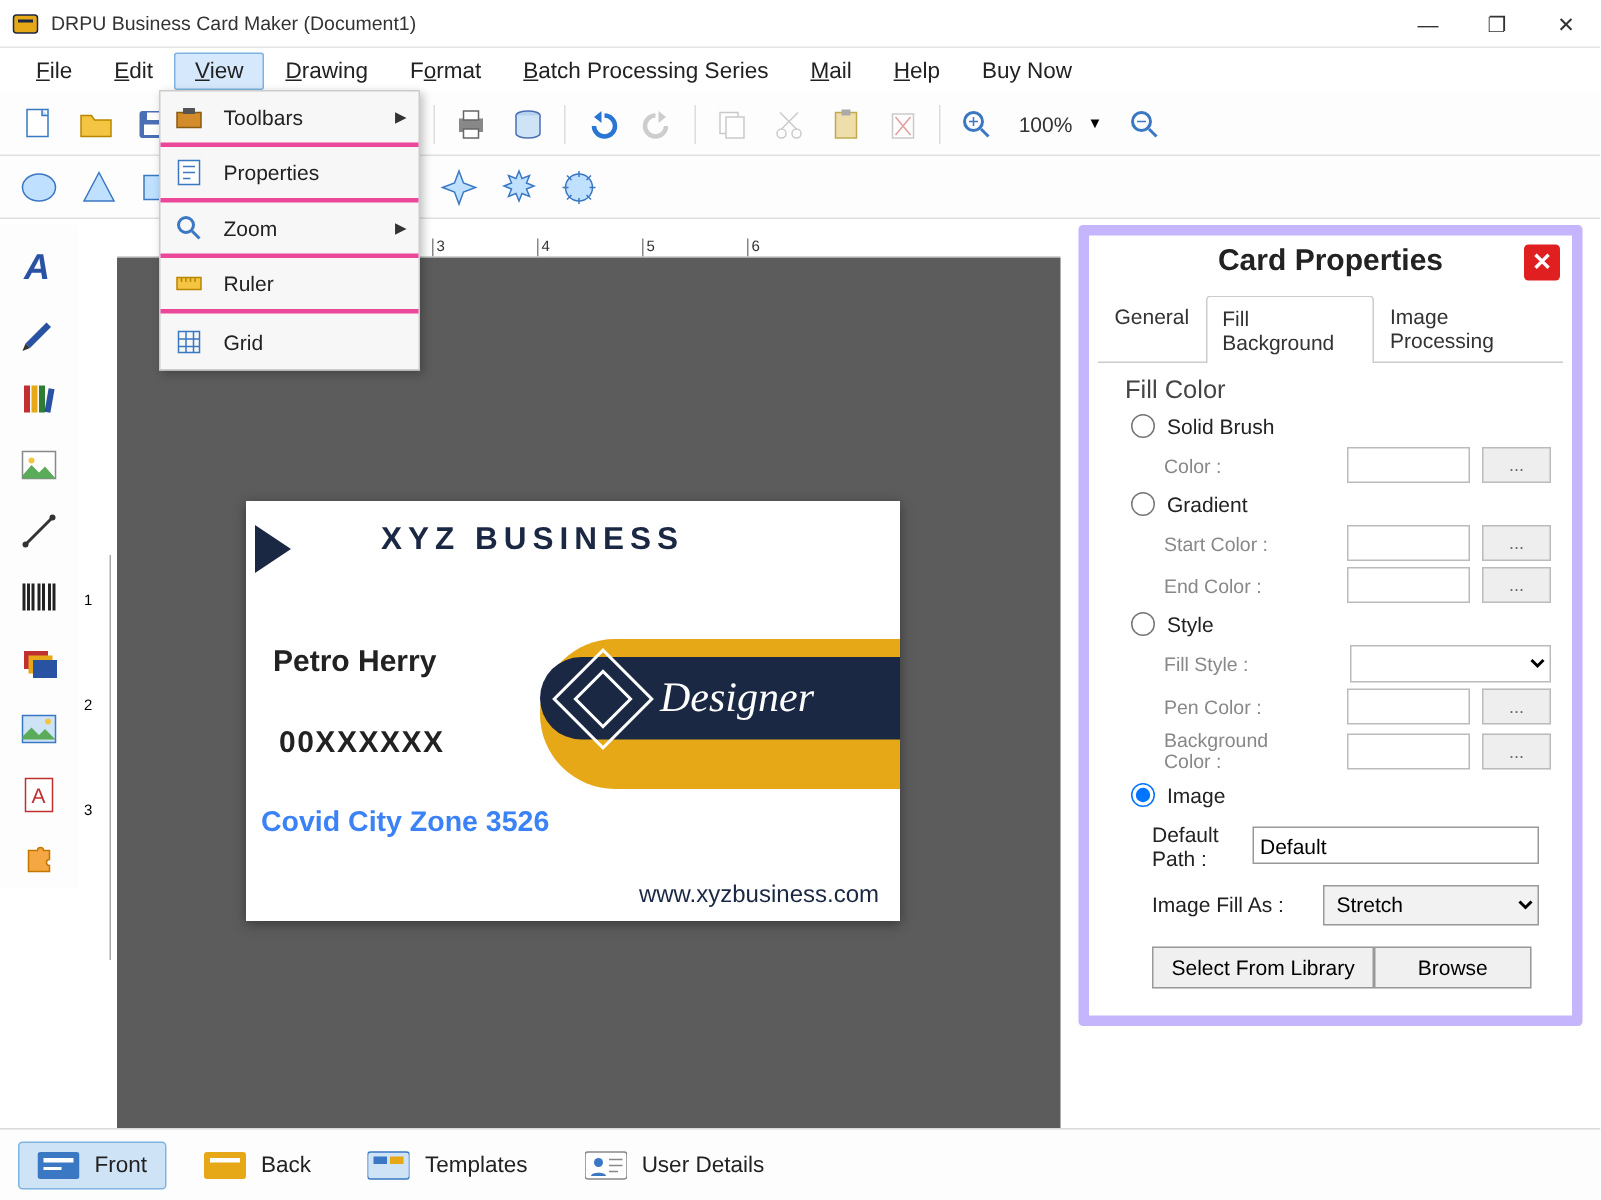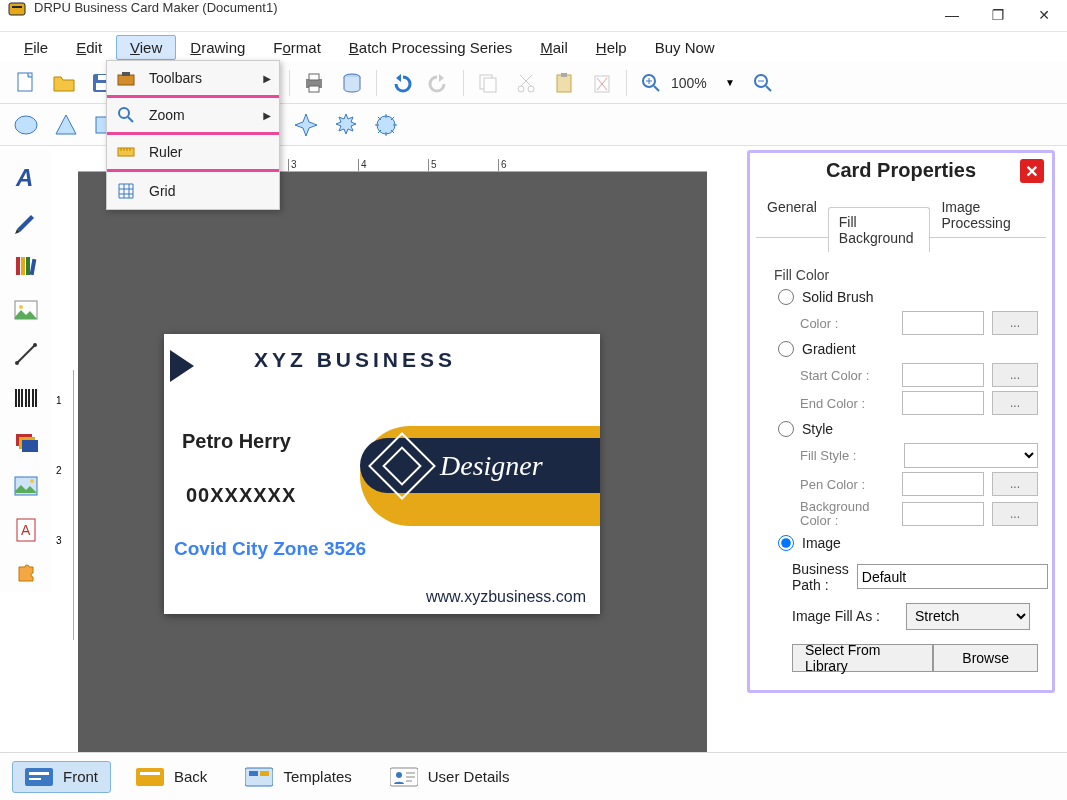--- a/index.html
+++ b/index.html
@@ -1,19 +1,19 @@
 <!DOCTYPE html>
 <html><head>
 <meta charset="utf-8">
 <style>
 * { box-sizing: border-box; margin: 0; padding: 0; font-family: "Segoe UI", Tahoma, sans-serif; }
 body { width: 1067px; height: 800px; background: #fff; overflow: hidden; position: relative; }
 
 
-.titlebar { height: 32px; background: #fff; display: flex; padding: 0 0 0 8px; border-bottom: 1px solid #e5e5e5; }
+.titlebar { height: 32px; background: #fff; display: flex; align-items: center; padding: 0 0 0 8px; border-bottom: 1px solid #e5e5e5; }
 .titlebar .app-icon { width: 18px; height: 18px; margin-right: 8px; display: flex; align-items: center; justify-content: center; }
 .titlebar .title { font-size: 13px; color: #333; flex: 1; }
 .titlebar .win-controls { display: flex; }
 .titlebar .win-btn { width: 46px; height: 30px; display: flex; align-items: center; justify-content: center; font-size: 14px; color: #333; }
 
 
 .menubar { height: 30px; display: flex; align-items: center; padding: 0 10px; background: #fff; position: relative; }
 .menubar .menu-item { padding: 4px 14px; font-size: 15px; color: #222; border-radius: 2px; }
 .menubar .menu-item.active { background: #d6e8fb; border: 1px solid #7fb4e0; padding: 3px 13px; }
 .menu-item .ul { text-decoration: underline; }
@@ -23,21 +23,21 @@
 .dropdown .dd-item { height: 37px; display: flex; align-items: center; padding: 0 8px; border-bottom: 3px solid #ec4899; }
 .dropdown .dd-item:last-child { border-bottom: none; }
 .dropdown .dd-icon { width: 22px; height: 22px; margin-right: 12px; display: flex; align-items: center; justify-content: center; }
 .dropdown .dd-label { flex: 1; font-size: 14px; color: #222; }
 .dropdown .dd-arrow { font-size: 10px; color: #333; }
 
 
 .toolbar1 { height: 42px; background: #fdfdfd; border-bottom: 1px solid #e0e0e0; display: flex; align-items: center; padding: 0 8px; gap: 2px; }
 .tb-btn { width: 36px; height: 36px; display: flex; align-items: center; justify-content: center; border-radius: 3px; }
 .tb-sep { width: 1px; height: 26px; background: #ddd; margin: 0 4px; }
-.zoom-display { width: 52px; font-size: 14px; text-align: left; color: #333; }
+.zoom-display { width: 52px; font-size: 14px; text-align: center; color: #333; }
 
 
 .toolbar2 { height: 42px; background: #fdfdfd; border-bottom: 1px solid #e0e0e0; display: flex; align-items: center; padding: 0 8px; gap: 4px; }
 
 
 .left-toolbar { position: absolute; left: 0; top: 150px; width: 52px; background: #fdfdfd; display: flex; flex-direction: column; align-items: center; gap: 8px; padding-top: 10px; }
 .lt-btn { width: 36px; height: 36px; display: flex; align-items: center; justify-content: center; border-radius: 3px; }
 
 
 .canvas-wrap { position: absolute; left: 52px; top: 150px; right: 0; bottom: 48px; display: flex; }
@@ -51,29 +51,29 @@
 .card-phone { position: absolute; left: 22px; top: 150px; font-size: 20px; font-weight: 700; color: #222; letter-spacing: 1px;}
 .card-addr { position: absolute; left: 10px; top: 204px; font-size: 19px; font-weight: 700; color: #3b82f6; }
 .card-web { position: absolute; right: 14px; bottom: 8px; font-size: 16px; color: #1b2844; }
 .card-yellow { position: absolute; right: 0; top: 92px; width: 240px; height: 100px; background: #e6a817; border-radius: 50px 0 0 50px; }
 .card-navy { position: absolute; right: 0; top: 104px; width: 240px; height: 55px; background: #1b2844; border-radius: 40px 0 0 40px; display: flex; align-items: center; gap: 14px; padding-left: 18px; }
 .card-logo { width: 48px; height: 48px; border: 2px solid #fff; transform: rotate(45deg); display: flex; align-items: center; justify-content: center; }
 .card-logo-in { width: 28px; height: 28px; border: 2px solid #fff; }
 .card-designer { font-family: "Brush Script MT", cursive; font-size: 28px; color: #fff; font-style: italic; }
 
 
-.props { position: absolute; right: 12px; top: 150px; width: 308px; background: #fff; border: 3px solid #c4b5fd; border-radius: 3px; padding-bottom: 14px; }
+.props { position: absolute; right: 12px; top: 150px; width: 336px; background: #fff; border: 7px solid #c4b5fd; border-radius: 3px; padding-bottom: 14px; }
 .props-hdr { display: flex; align-items: center; justify-content: center; padding: 6px 0; position: relative; }
 .props-hdr h2 { font-size: 20px; font-weight: 600; color: #222; }
 .props-close { position: absolute; right: 8px; top: 6px; width: 24px; height: 24px; background: #e02020; border-radius: 3px; display: flex; align-items: center; justify-content: center; color: #fff; font-weight: bold; }
 .props-tabs { display: flex; border-bottom: 1px solid #ccc; margin: 4px 6px 0; }
 .prop-tab { padding: 6px 10px; font-size: 14px; color: #333; border: 1px solid transparent; border-bottom: none; }
-.prop-tab.active { background: #fff; border-color: #ccc; border-radius: 3px 3px 0 0; position: relative; top: 15px; }
+.prop-tab.active { background: #fff; border-color: #ccc; border-radius: 3px 3px 0 0; position: relative; top: 1px; }
 .prop-body { padding: 8px 14px 4px; }
-.group-label { font-size: 14px; color: #444; margin: 21px 0 6px 10px; }
+.group-label { font-size: 17px; color: #444; margin: 0 0 6px 10px; }
 .radio-row { display: flex; gap: 8px; margin: 6px 0 6px 14px; }
 .radio-row input[type=radio] { width: 16px; height: 16px; }
 .radio-row label { font-size: 14px; color: #222; }
 .sub-row { display: flex; align-items: center; margin: 4px 0 4px 36px; gap: 8px; }
 .sub-row .sub-label { width: 86px; font-size: 13px; color: #888; text-align: left; }
 .sub-row .sub-label2 { width: 86px; font-size: 13px; color: #888; line-height: 1.1; }
 .sub-row .color-swatch { width: 82px; height: 24px; border: 1px solid #bbb; background: #fff; }
 .sub-row .dots-btn { width: 46px; height: 24px; border: 1px solid #bbb; background: #eee; font-size: 12px; display:flex; align-items:center; justify-content:center; color: #666;}
 .sub-row .sel { width: 134px; height: 25px; border: 1px solid #bbb; background: #fff; font-size: 13px; padding: 0 4px; }
 .field-row { display: flex; align-items: center; margin: 10px 0 6px 28px; gap: 8px; }
@@ -299,20 +299,29 @@
           <rect x="2" y="7" width="16" height="10" fill="#d48c2a" stroke="#8a5a10"></rect>
           <rect x="6" y="4" width="8" height="4" fill="#555"></rect>
         </svg>
       </div>
     <div class="dd-label">Toolbars</div>
     <div class="dd-arrow">▶</div>
   </div>
   <div class="dd-item">
     <div class="dd-icon">
         <svg width="20" height="20">
+          <rect x="3" y="2" width="14" height="16" fill="#fff" stroke="#3a78c3"></rect>
+          <path d="M6 6h8M6 10h8M6 14h5" stroke="#3a78c3"></path>
+        </svg>
+      </div>
+    <div class="dd-label">Properties</div>
+  </div>
+  <div class="dd-item">
+    <div class="dd-icon">
+        <svg width="20" height="20">
           <circle cx="8" cy="8" r="5" fill="none" stroke="#3a78c3" stroke-width="2"></circle>
           <path d="M12 12l5 5" stroke="#3a78c3" stroke-width="2"></path>
         </svg>
       </div>
     <div class="dd-label">Zoom</div>
     <div class="dd-arrow">▶</div>
   </div>
   <div class="dd-item">
     <div class="dd-icon">
         <svg width="20" height="20">
@@ -492,21 +501,21 @@
         <div class="color-swatch"></div>
         <div class="dots-btn">...</div>
       </div>
 
     <div class="radio-row">
         <input type="radio" name="fill" checked="" style="">
         <label>Image</label>
       </div>
 
     <div class="field-row">
-        <div class="field-label">Business Path :</div>
+        <div class="field-label">Default Path :</div>
         <input type="text" value="Default" style="">
       </div>
     <div class="field-row">
         <div class="field-label">Image Fill As :</div>
         <select><option>Stretch</option></select>
       </div>
 
     <div class="btn-row">
       <div class="push-btn">Select From Library</div>
       <div class="push-btn" style="padding:0 28px">Browse</div>

